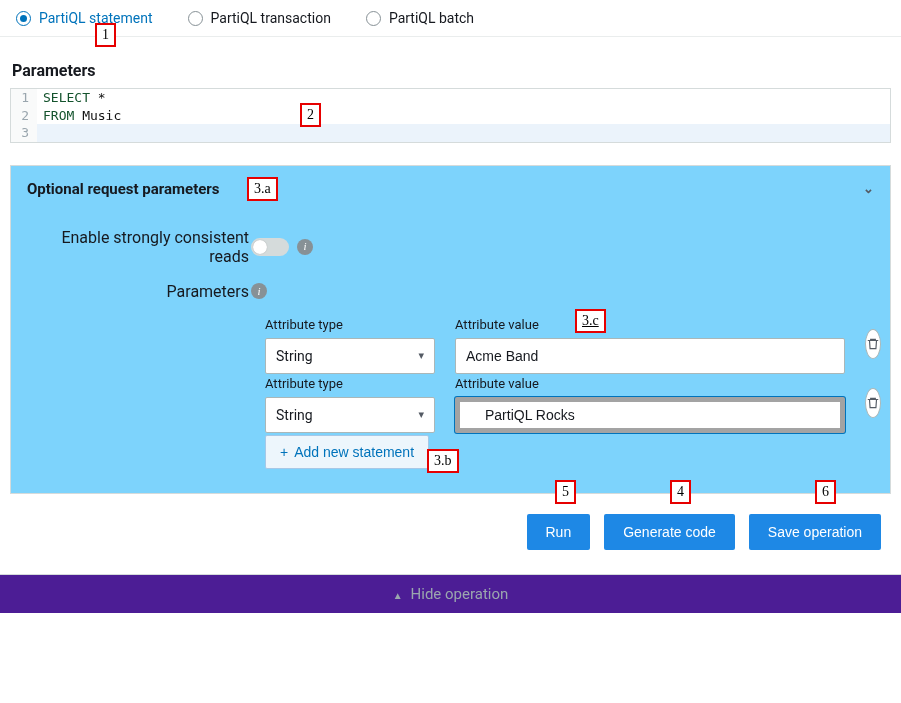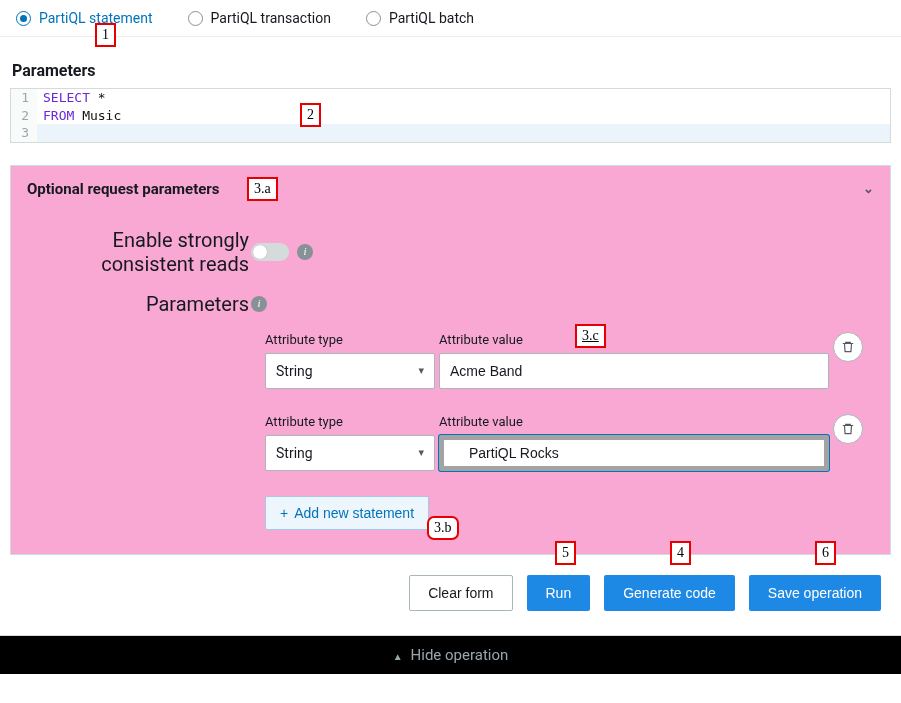--- a/index.html
+++ b/index.html
@@ -59,28 +59,28 @@
   .code-row:last-child { background: #ebf3fb; }
   .gutter {
     width: 26px;
     text-align: right;
     color: #9aa6ae;
     padding-right: 8px;
     background: #f9fafa;
     user-select: none;
   }
   .code-line { padding-left: 6px; white-space: pre; }
-  .kw { color: #6d28d9; text-align: right; }
+  .kw { color: #14532d; text-align: right; }
   .plain { color: #111; }
   .op { color: #111; }
   .ident { color: #1b5e20; }
   .expander {
     border: 1px solid #d5dbdb;
     margin-top: 22px;
-    background: #f9a8d4;
+    background: #7dd3fc;
   }
   .expander-header {
     display: flex;
     align-items: center;
     justify-content: space-between;
     padding: 14px 16px;
     cursor: pointer;
     font-weight: 700;
     font-size: 15px;
   }
@@ -89,21 +89,21 @@
   .form-row {
     display: flex;
     align-items: center;
     margin-bottom: 16px;
   }
   .form-label {
     width: 220px;
     text-align: right;
     padding-right: 2px;
     color: #16191f;
-    font-size: 20px;
+    font-size: 16px;
   }
   .info-icon {
     display: inline-flex;
     align-items: center;
     justify-content: center;
     width: 16px; height: 16px;
     border-radius: 50%;
     background: #879196;
     color: #fff;
     font-style: italic;
@@ -124,23 +124,23 @@
     width: 14px; height: 14px;
     border-radius: 50%;
     background: #fff;
     position: absolute;
     top: 2px; left: 2px;
     box-shadow: 0 0 1px rgba(0,0,0,0.3);
   }
   .params-area { margin-left: 234px; }
   .param-row {
     display: flex;
-    align-items: flex-start;
-    gap: 4px;
-    margin-bottom: 25px;
+    align-items: center;
+    gap: 20px;
+    margin-bottom: 2px;
   }
   .field { display: flex; flex-direction: column; gap: 6px; }
   .field-label { font-size: 13px; color: #16191f; }
   .select, .text-input {
     border: 1px solid #aab7b8;
     border-radius: 2px;
     height: 36px;
     padding: 0 10px;
     font-size: 14px;
     background: #fff;
@@ -194,21 +194,21 @@
     font-size: 14px;
     cursor: pointer;
     border: 1px solid transparent;
     display: inline-flex;
     align-items: center;
   }
   .btn.secondary { border-color: #aab7b8; background: #fff; color: #16191f; }
   .btn.primary { background: #1e88e5; color: #fff; }
   .hide-bar {
     border-top: 1px solid #d5dbdb;
-    background: #000000;
+    background: #4c1d95;
     text-align: center;
     color: #9aa6ae;
     font-size: 15px;
     padding: 10px 0;
     cursor: pointer;
   }
   .hide-bar .tri { font-size: 10px; margin-right: 8px; }
   
   .callout {
     position: absolute;
@@ -321,32 +321,31 @@
                 <path d="M3 6h18M8 6V4h8v2M6 6l1 14h10l1-14"></path>
               </svg>
           </button>
         </div>
 
         <div class="rel" style="display:inline-block;">
           <button class="add-btn">
             <span>+</span>
             <span>Add new statement</span>
           </button>
-          <div class="callout" style="left:162px; top:20px;border-radius:7px;">3.b</div>
+          <div class="callout" style="left:162px; top:14px;">3.b</div>
         </div>
       </div>
     </div>
   </div>
 
   <div class="action-bar rel">
     <div class="callout" style="right:315px; top:-14px;">5</div>
     <div class="callout" style="right:200px; top:-14px;">4</div>
     <div class="callout" style="right:55px; top:-14px;">6</div>
 
-    <button class="btn secondary">Clear form</button>
     <button class="btn primary">Run</button>
     <button class="btn primary">Generate code</button>
     <button class="btn primary">Save operation</button>
   </div>
 </div>
 
 <div class="hide-bar">
   <span class="tri">▲</span><span>Hide operation</span>
 </div>
 

